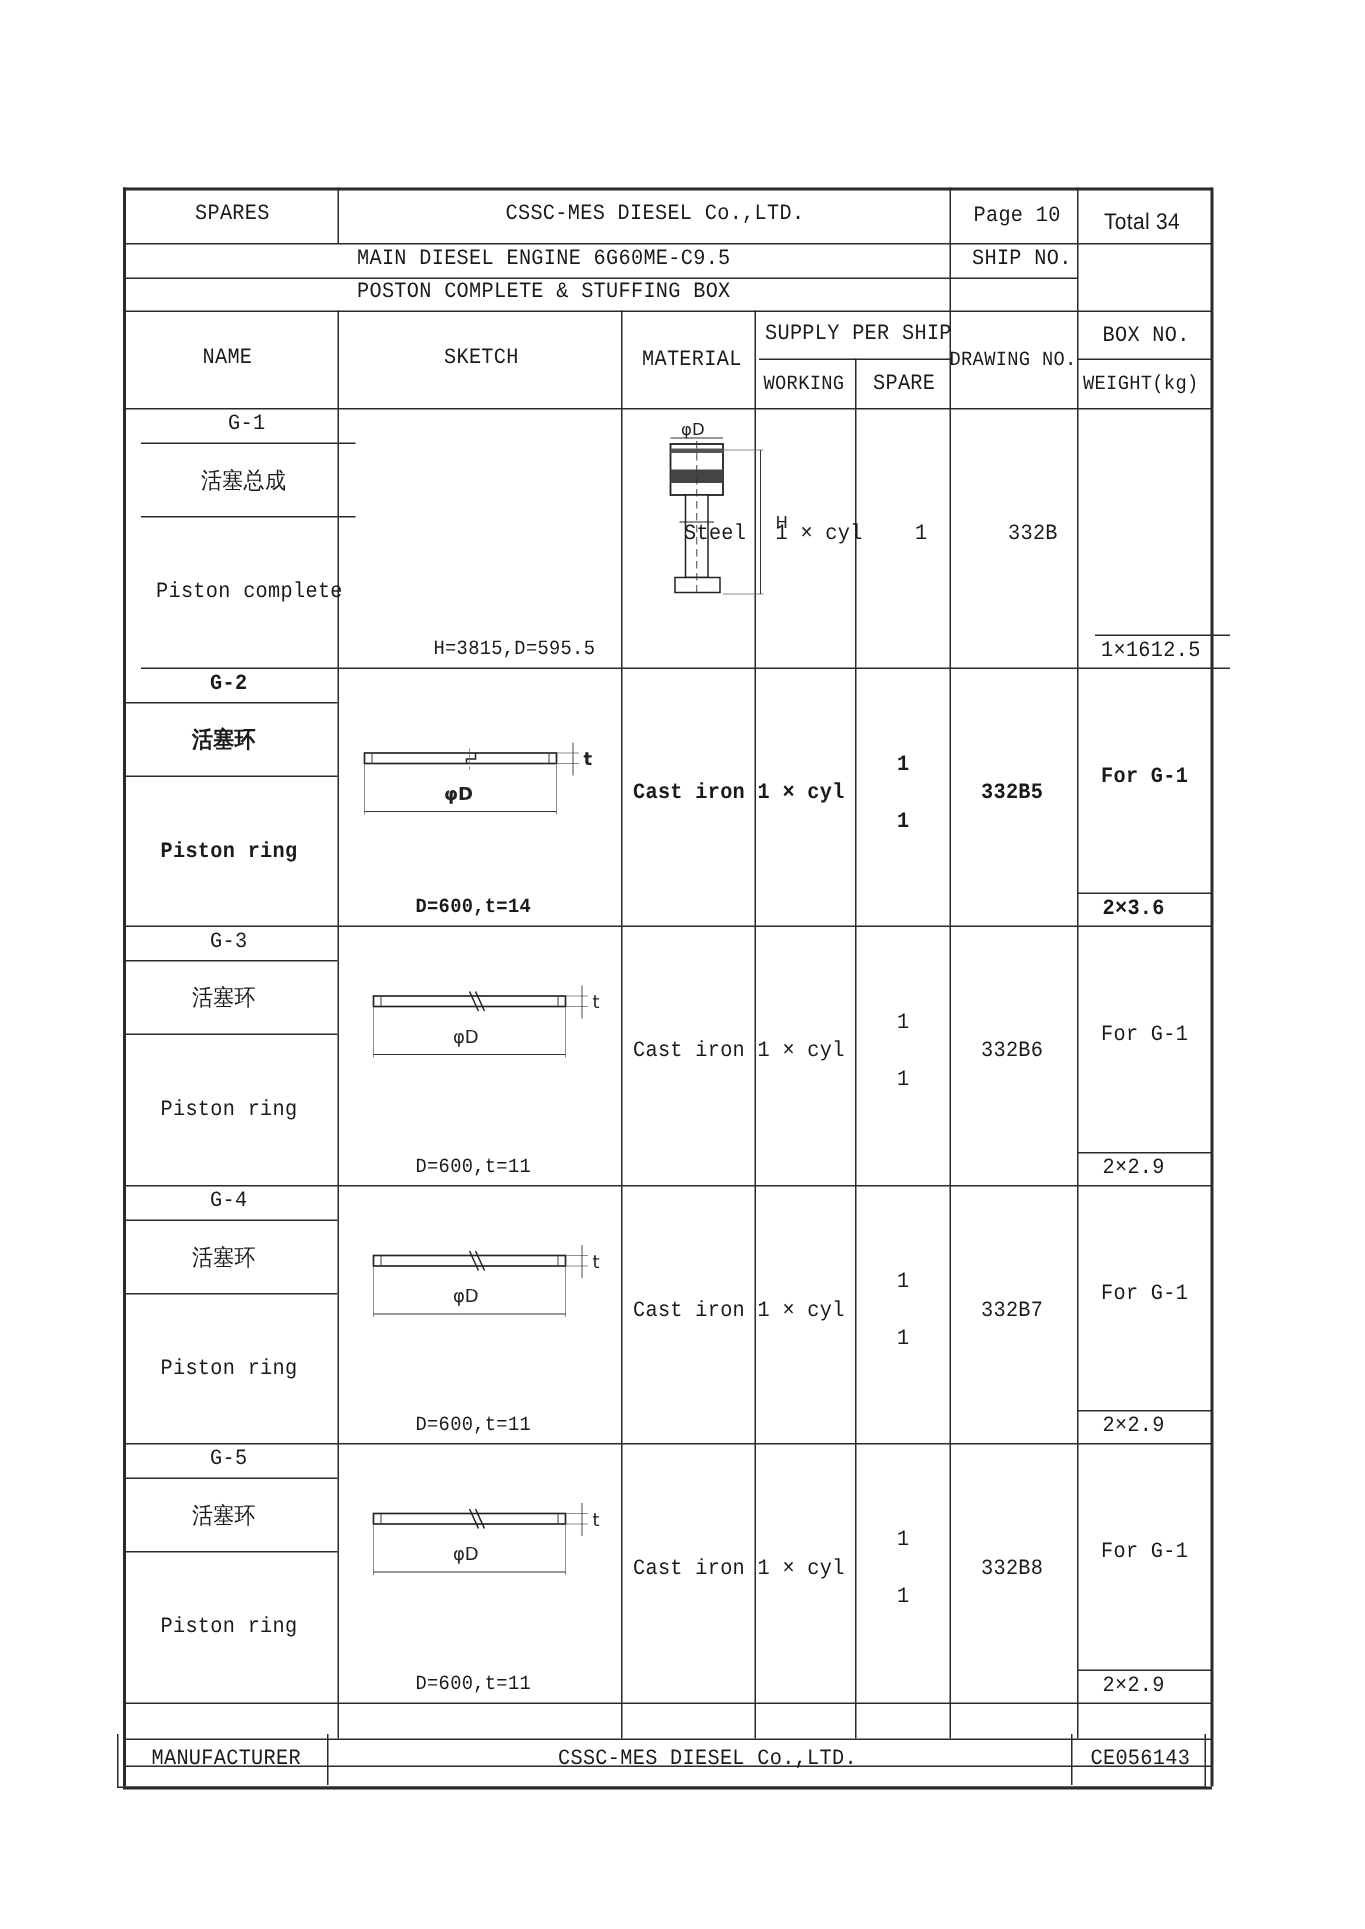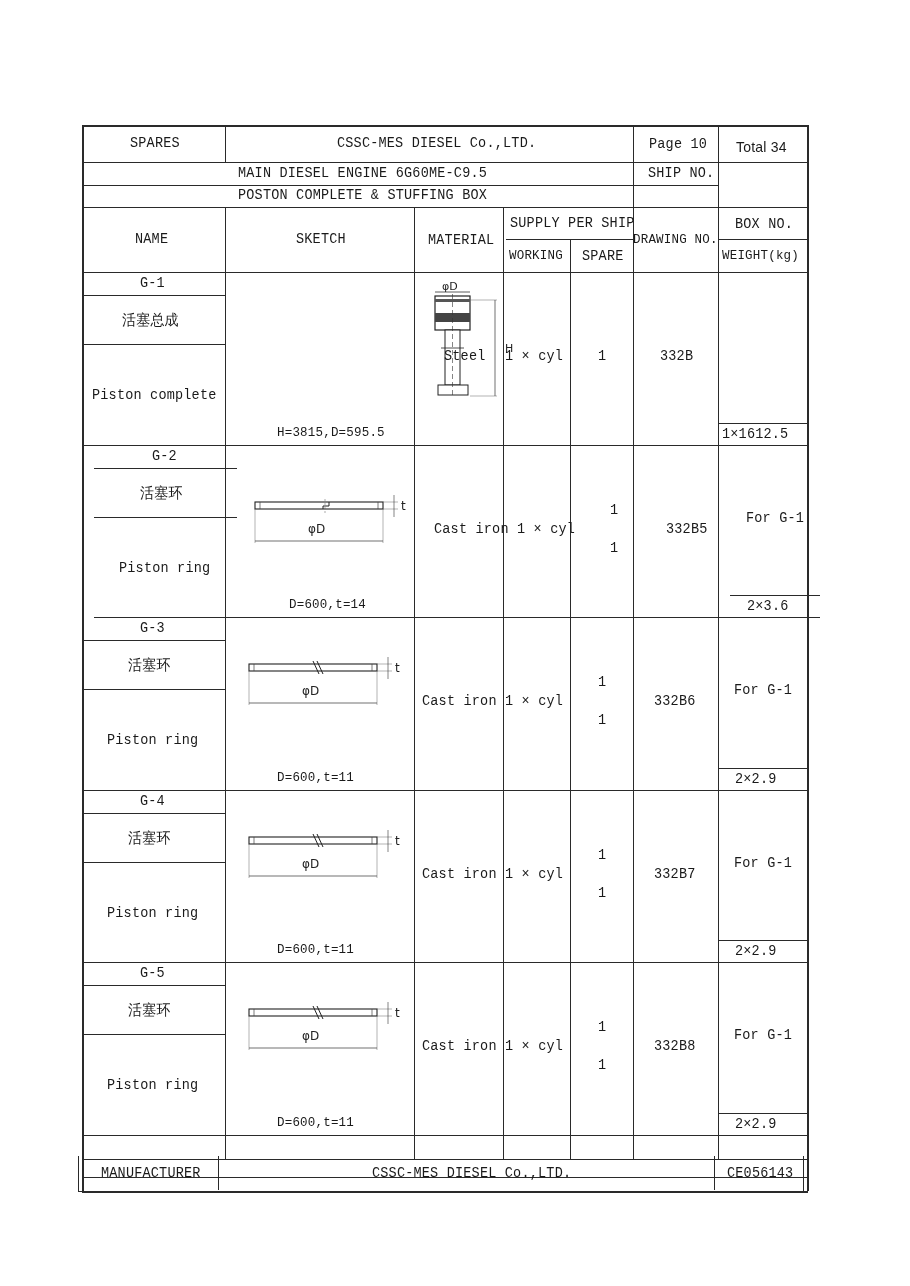--- a/index.html
+++ b/index.html
@@ -54,21 +54,21 @@
   <span class="t" style="left:214px;top:107px">SKETCH</span>
   <span class="t" style="left:346px;top:108px">MATERIAL</span>
   <span class="t" style="left:428px;top:91px">SUPPLY PER SHIP</span>
   <span class="t" style="left:427px;top:124px;font-size:12.5px">WORKING</span>
   <span class="t" style="left:500px;top:124px">SPARE</span>
   <span class="t" style="left:551px;top:108px;font-size:12.5px">DRAWING NO.</span>
   <span class="t" style="left:653px;top:92px">BOX NO.</span>
   <span class="t" style="left:640px;top:124px;font-size:12.5px">WEIGHT(kg)</span>
 
   <div id="rows">
-      <div class="abs" style="left: 0px; top: 147px; width: 676px; height: 172.5px;">
+      <div class="abs" style="left: 12px; top: 147px; width: 676px; height: 172.5px;">
       <div class="hl" style="left:0;top:172.5px;width:726px"></div>
       <div class="hl" style="left:0;top:23px;width:143px"></div>
       <div class="hl" style="left:0;top:72px;width:143px"></div>
       <div class="hl" style="left:636px;top:150.5px;width:90px"></div>
       <span class="t" style="left:58px;top:4px">G-1</span>
       <span class="t cn" style="left:40px;top:40px">活塞总成</span>
       <span class="t" style="left:10px;top:116px">Piston complete</span>
       <div class="abs" style="left:143px;top:0;width:189px;height:172.5px">
           <svg style="left:200px;top:8px" width="110" height="130" viewBox="0 0 110 130">
         <line x1="10" y1="12" x2="45" y2="12" stroke="#333" stroke-width="0.8"></line>
@@ -87,21 +87,21 @@
       </svg>
         <span class="t" style="left:52px;top:153.5px;font-size:12.5px">H=3815,D=595.5</span>
       </div>
       <span class="t" style="left:362px;top:77px">Steel</span>
       <span class="t" style="left:423px;top:77px">1 × cyl</span>
       <span class="t" style="left:516px;top:77px">1</span>
       <span class="t" style="left:578px;top:77px">332B</span>
       <span class="t" style="left:652px;top:66px"></span>
       <span class="t" style="left:640px;top:154.5px">1×1612.5</span>
     </div>
-      <div class="abs" style="left: 12px; top: 319.5px; width: 586px; height: 172.5px;">
+      <div class="abs" style="left: 0px; top: 319.5px; width: 586px; height: 172.5px; font-weight: bold;">
       <div class="hl" style="left:0;top:172.5px;width:726px"></div>
       <div class="hl" style="left:0;top:23px;width:143px"></div>
       <div class="hl" style="left:0;top:72px;width:143px"></div>
       <div class="hl" style="left:636px;top:150.5px;width:90px"></div>
       <span class="t" style="left:58px;top:4px">G-2</span>
       <span class="t cn" style="left:46px;top:40px">活塞环</span>
       <span class="t" style="left:25px;top:116px">Piston ring</span>
       <div class="abs" style="left:143px;top:0;width:189px;height:172.5px">
           <svg style="left:16px;top:50px" width="160" height="60" viewBox="0 0 160 60">
         <rect x="2" y="7" width="128" height="7" fill="#fff" stroke="#222" stroke-width="1.1"></rect>

